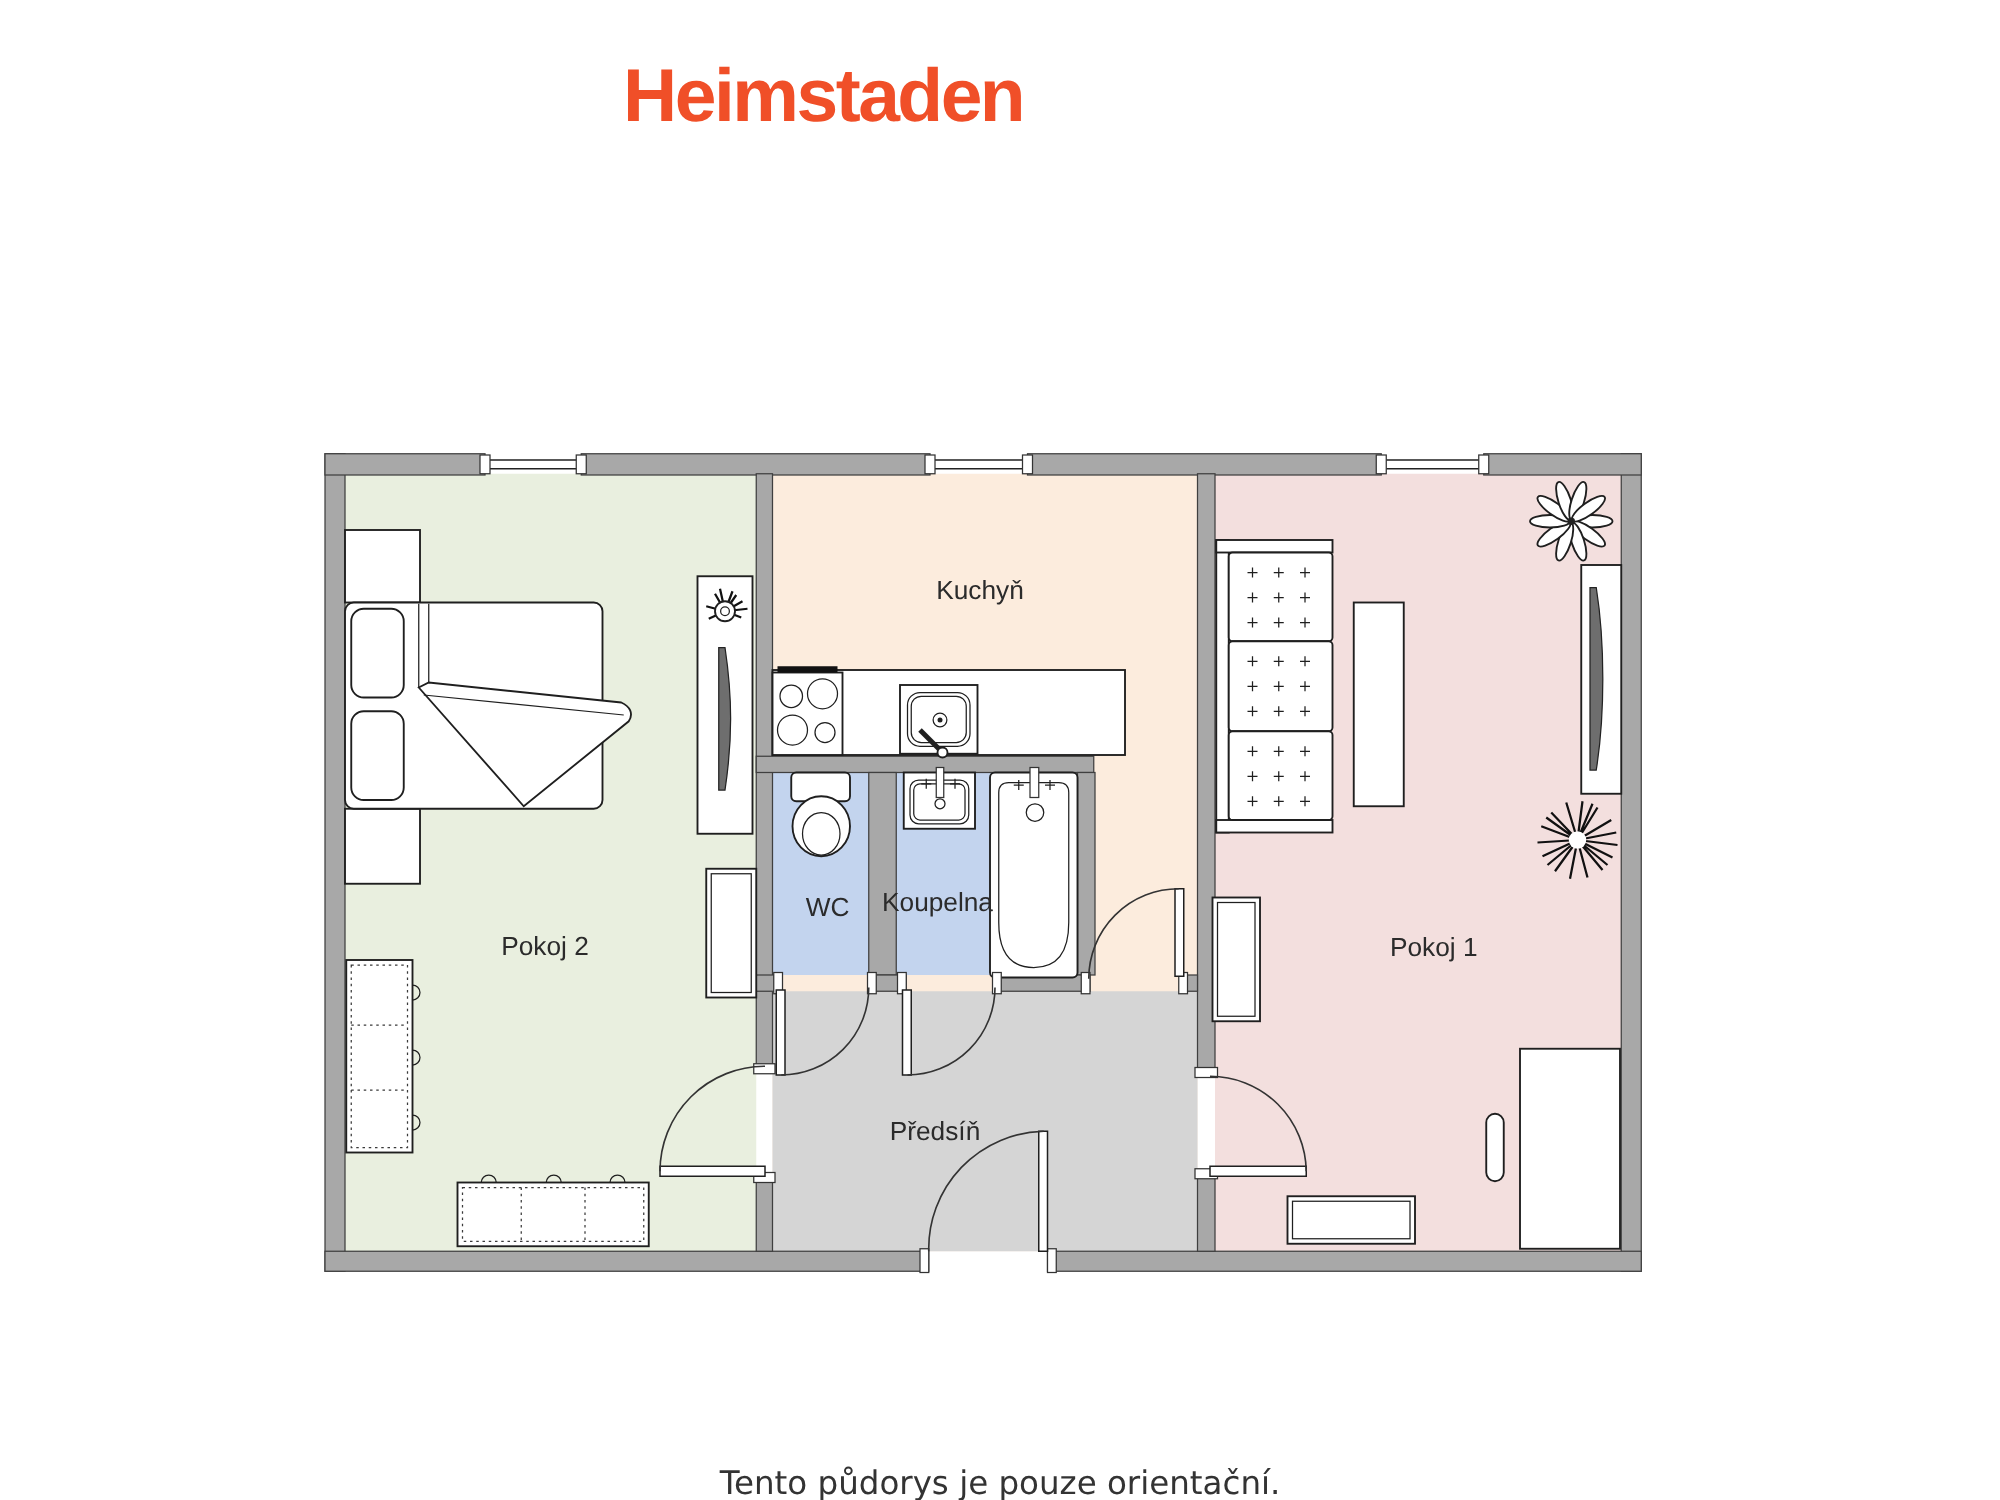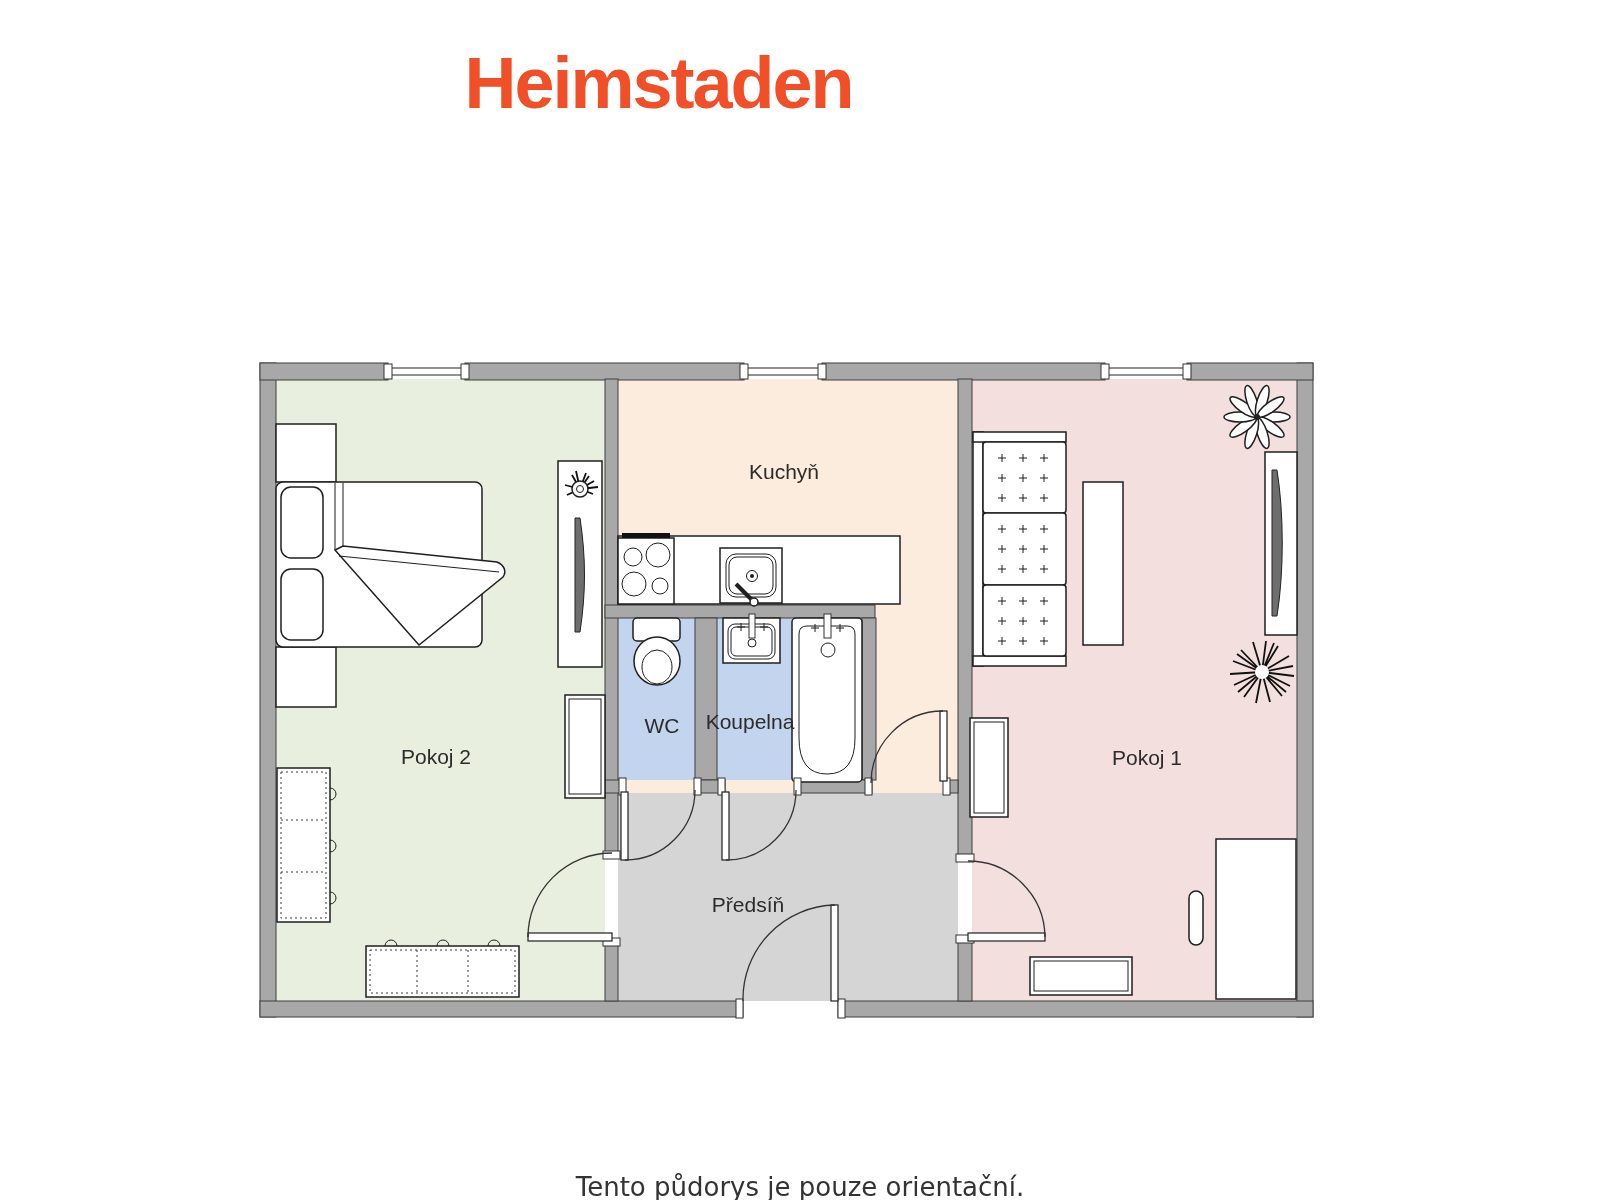--- a/index.html
+++ b/index.html
@@ -1,19 +1,19 @@
 <!DOCTYPE html>
 <html><head>
 <meta charset="utf-8">
 <style>
   html,body{margin:0;padding:0;background:#fff;}
   .page{position:relative;width:1600px;height:1200px;background:#fff;overflow:hidden;
         font-family:"Liberation Sans",sans-serif;}
   .logo{position:absolute;top:42px;left:0;width:1317px;text-align:center;
-        font-size:72px;font-weight:bold;letter-spacing:-2px;color:#f04f28;
+        font-size:60px;font-weight:bold;letter-spacing:-2px;color:#f04f28;
         font-family:"Liberation Sans",sans-serif;}
   .footer{position:absolute;top:1172px;left:0;width:1600px;text-align:center;
         font-size:26px;color:#333;font-family:"DejaVu Sans","Liberation Sans",sans-serif;}
   svg{position:absolute;left:0;top:0;}
   .wall{fill:#a8a8a8;stroke:#3f3f3f;stroke-width:1;}
   .furn{fill:#ffffff;stroke:#1f1f1f;stroke-width:1.5;}
   .thin{fill:none;stroke:#1f1f1f;stroke-width:1;}
   .dash{fill:none;stroke:#3a3a3a;stroke-width:1;stroke-dasharray:2 3;}
   .arc{fill:none;stroke:#333;stroke-width:1.3;}
   .leaf{fill:#fff;stroke:#1f1f1f;stroke-width:1.2;}

